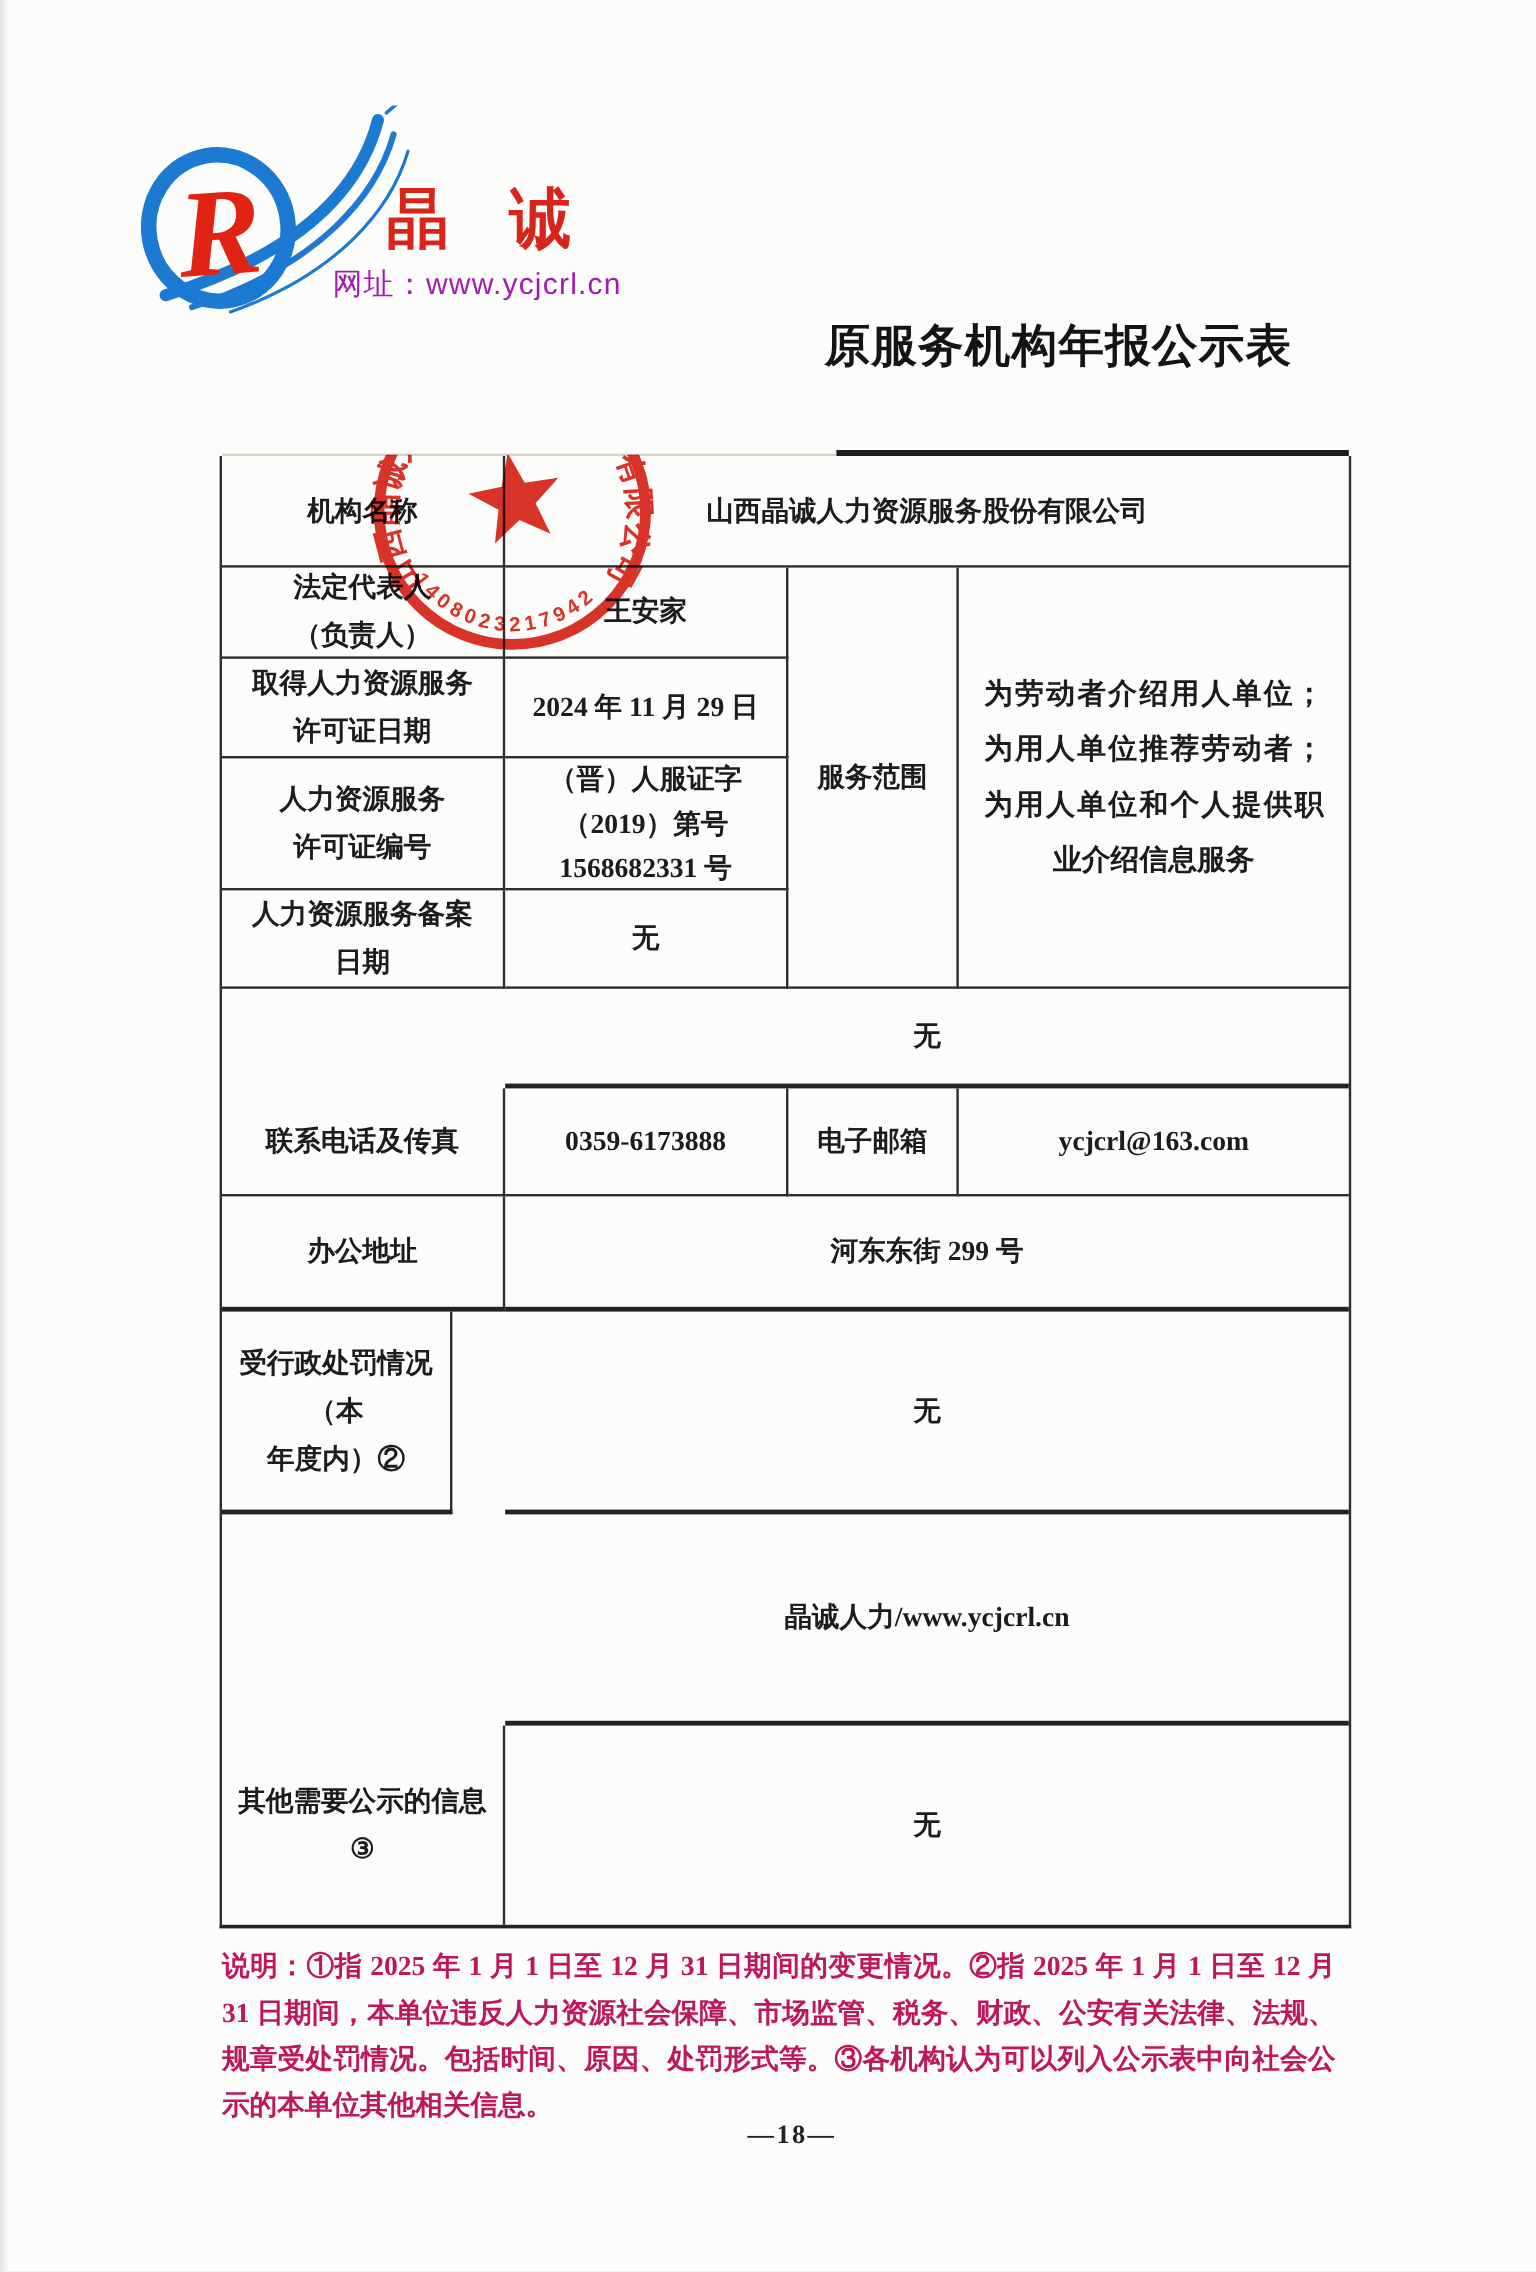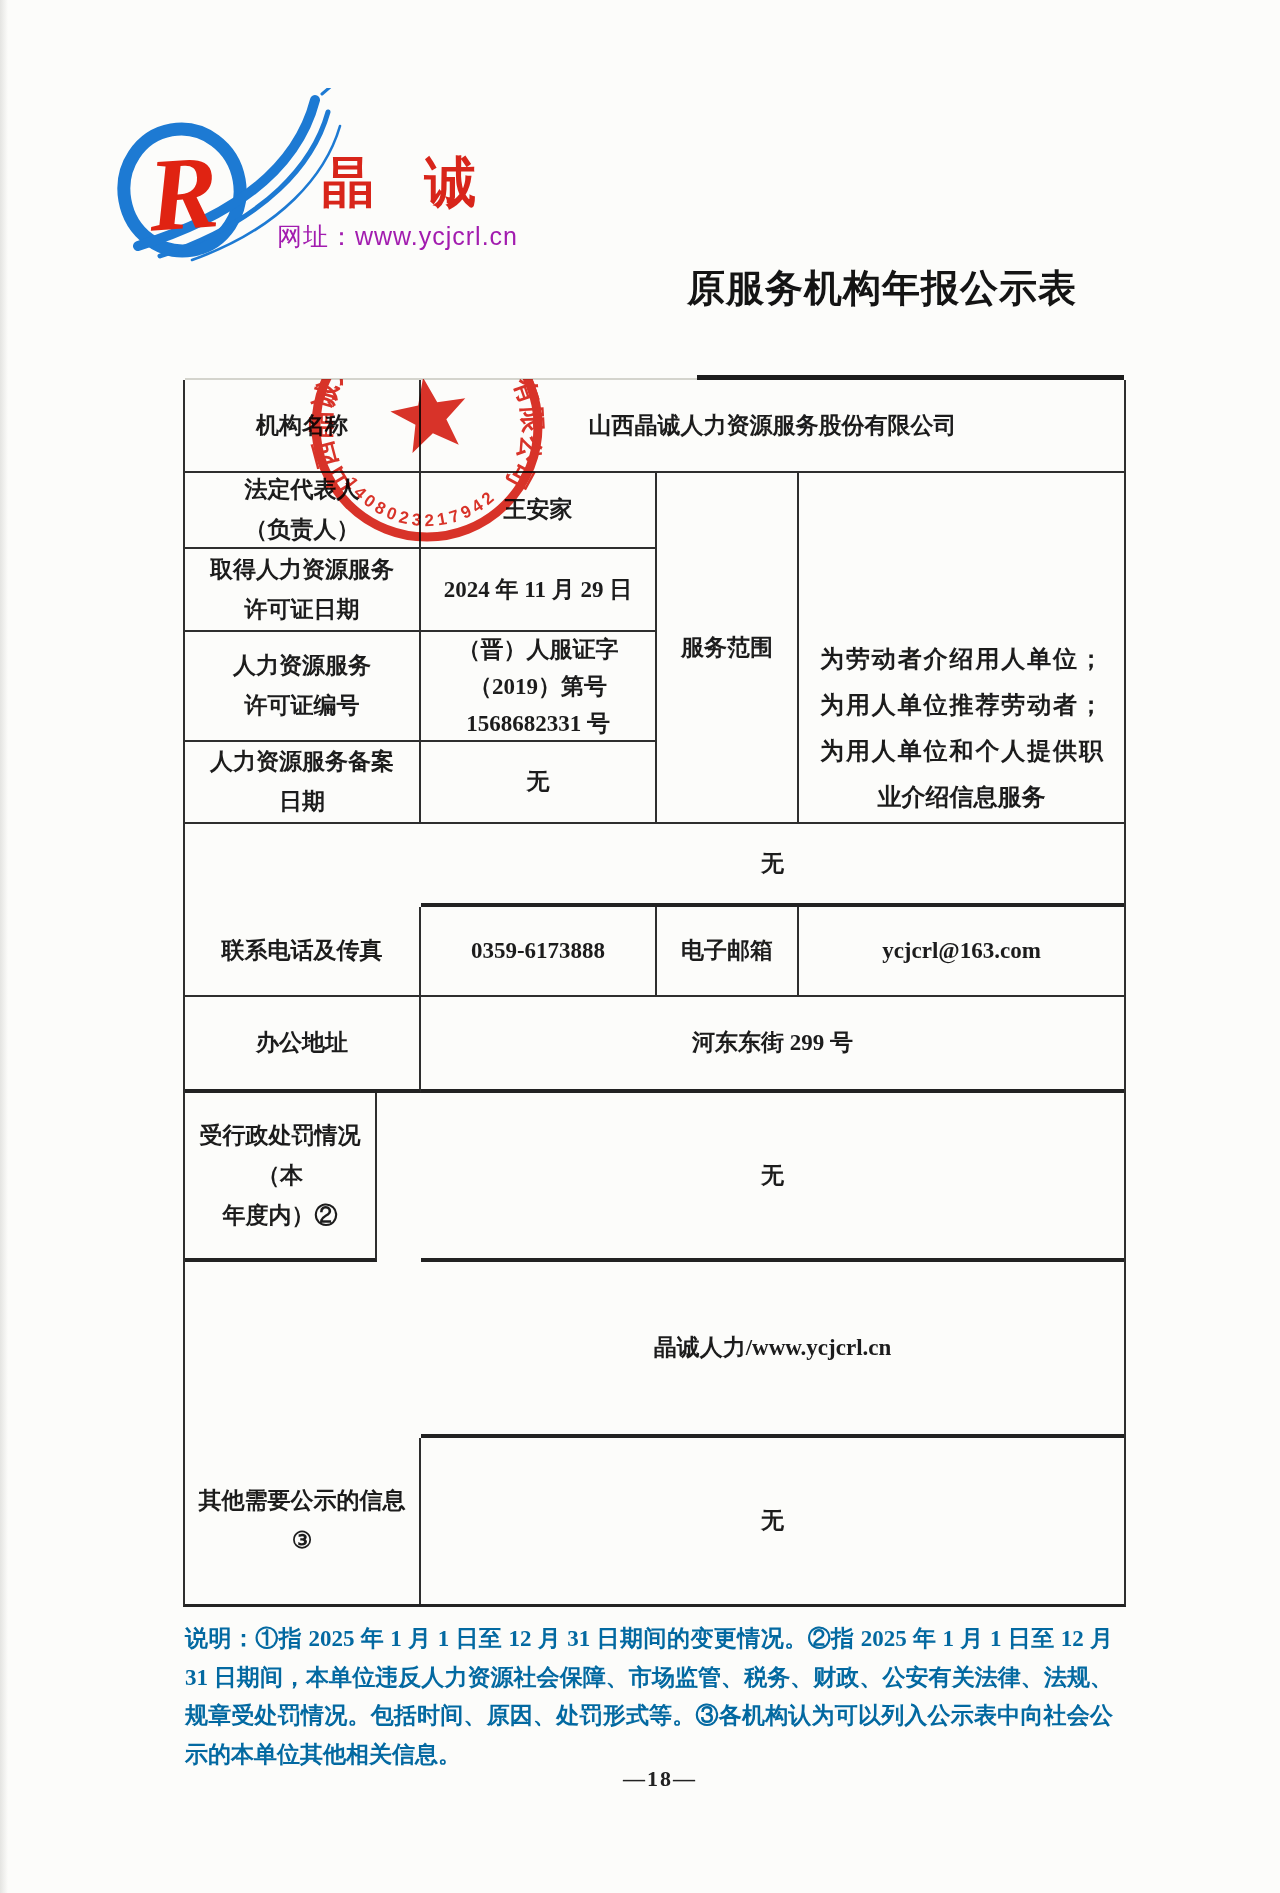--- a/index.html
+++ b/index.html
@@ -53,33 +53,33 @@
   }
   .no-r{border-right:none;}
   .no-b{border-bottom:none;}
   .thick-b{border-bottom:4px solid #222;}
   .scope-value{
     text-align:justify;text-align-last:center;
     white-space:normal;line-height:46px;font-size:24px;
     padding:0 15px;display:block;
   }
   .scope-value .inner{display:inline;}
-  .scope-flex{display:flex;flex-direction:column;justify-content:flex-end;}
+  .scope-flex{display:flex;flex-direction:column;justify-content:center;}
   
   .seal-clip{
     position:absolute;left:302px;top:379px;width:252px;height:177px;
     overflow:hidden;pointer-events:none;
     mix-blend-mode:multiply;opacity:.93;
   }
   .seal-clip svg{position:absolute;left:0;top:-78px;}
   
   .footnote{
     position:absolute;left:185px;top:1620px;width:928px;
     font-size:23px;font-weight:bold;line-height:38.5px;
-    text-align:justify;color:#0369a1;
+    text-align:justify;color:#be185d;
   }
   .page-number{
     position:absolute;left:0;top:1766px;width:1320px;
     text-align:center;font-size:22px;font-weight:bold;color:#222;
     letter-spacing:2px;
   }
   
   .scan-edge{position:absolute;left:0;top:0;width:8px;height:100%;
     background:linear-gradient(to right,rgba(120,120,115,.18),rgba(120,120,115,0));}
 </style>

